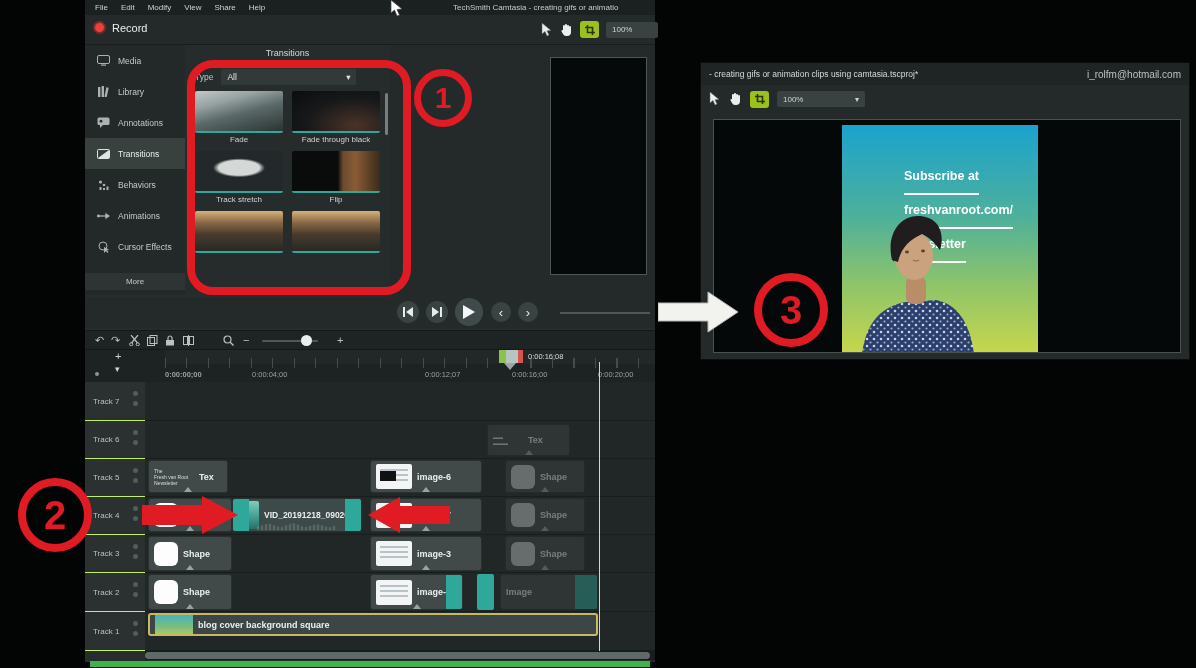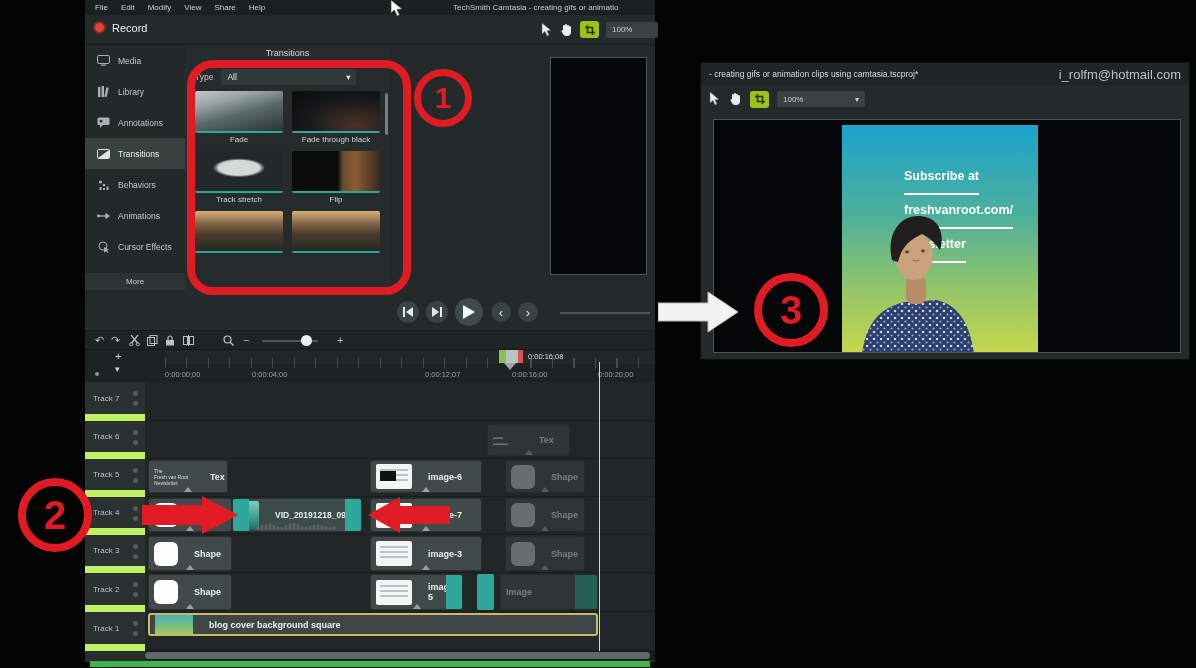--- a/index.html
+++ b/index.html
@@ -55,45 +55,45 @@
   .ruler-ticks{position:absolute;left:80px;top:8px;width:490px;height:10px;background:repeating-linear-gradient(90deg,#434e4c 0 1px,transparent 1px 21.5px);}
   .tick-label{position:absolute;top:20px;}
   .ph-green{position:absolute;left:414px;top:0;width:7px;height:13px;background:#8bc34a;}
   .ph-gray{position:absolute;left:421px;top:0;width:12px;height:13px;background:#b7c4c2;}
   .ph-red{position:absolute;left:433px;top:0;width:5px;height:13px;background:#d9534f;}
   .ph-time{position:absolute;left:443px;top:2px;color:#d6dddc;}
   .ph-tri{position:absolute;left:419px;top:13px;width:0;height:0;border-left:6px solid transparent;border-right:6px solid transparent;border-top:7px solid #9aa7a5;}
   .playhead-line{left:514px;top:362px;width:1px;height:289px;background:rgba(240,244,244,.85);z-index:30;}
   
   .tracks{left:0;top:382px;width:570px;height:269px;background:#1d2322;}
-  .trow-head{position:absolute;left:0;width:60px;background:#2b3131;border-bottom:7px solid #bef264;box-sizing:border-box;color:#b9c1c0;font-size:8px;display:flex;align-items:center;padding-left:8px;}
+  .trow-head{position:absolute;left:0;width:60px;background:#2b3131;border-bottom:1px solid #bef264;box-sizing:border-box;color:#b9c1c0;font-size:8px;display:flex;align-items:center;padding-left:8px;}
   .trow-area{position:absolute;left:60px;width:510px;background:#212726;border-bottom:1px solid #181d1d;box-sizing:border-box;}
   .tdots{position:absolute;right:7px;top:9px;width:5px;height:5px;border-radius:50%;background:#525c5b;box-shadow:0 10px 0 #525c5b;}
-  .clip{position:absolute;background:#414a49;border:1px solid #2a3030;border-radius:3px;display:flex;align-items:center;gap:16px;padding:0 5px;box-sizing:border-box;color:#e9efee;font-size:9px;font-weight:bold;overflow:hidden;}
+  .clip{position:absolute;background:#414a49;border:1px solid #2a3030;border-radius:3px;display:flex;align-items:center;gap:5px;padding:0 5px;box-sizing:border-box;color:#e9efee;font-size:9px;font-weight:bold;overflow:hidden;}
   .clip .notch{position:absolute;bottom:0;left:50%;margin-left:-4px;width:0;height:0;border-left:4px solid transparent;border-right:4px solid transparent;border-bottom:5px solid #98a3a1;}
   .ghost{opacity:.42;}
   .shape-thumb{width:24px;height:24px;background:#fdfdfd;border-radius:6px;flex:none;}
   .img-thumb{width:36px;height:25px;background:#f3f5f5;border-radius:2px;flex:none;position:relative;overflow:hidden;}
   .img-thumb::before{content:"";position:absolute;left:4px;right:4px;top:5px;height:14px;background:repeating-linear-gradient(180deg,#b9c2c8 0 2px,transparent 2px 5px);}
   .img-thumb.darkblock::after{content:"";position:absolute;left:4px;top:7px;width:16px;height:10px;background:#101212;}
   .cap{position:absolute;top:0;bottom:0;width:16px;background:#2fa89b;}
   .cap.l{left:0;}.cap.r{right:0;}
   .vidclip{background:#3c4a49;}
   .vidclip::after{content:"";position:absolute;left:24px;right:24px;bottom:1px;height:8px;opacity:.45;background:repeating-linear-gradient(90deg,rgba(255,255,255,.35) 0 2px,rgba(255,255,255,.06) 2px 4px);clip-path:polygon(0 100%,0 60%,15% 20%,30% 70%,45% 10%,60% 65%,75% 25%,90% 70%,100% 40%,100% 100%);}
   .vid-thumb{width:20px;height:28px;flex:none;background:linear-gradient(180deg,#7ecdbd 0%,#3f9c8d 60%,#2c6e64 100%);border-radius:2px;}
   .mini-text{display:flex;flex-direction:column;justify-content:center;font-size:5px;font-weight:normal;color:#d9dfde;line-height:6px;flex:none;width:40px;}
   .sel-clip{border:2px solid #c9b768;background:#3d4646;}
   .grad-thumb{width:38px;height:28px;flex:none;border-radius:2px;background:linear-gradient(180deg,#2fb3cf 0%,#7cbc7f 55%,#c3d44e 100%);}
   .hscroll{left:60px;top:651px;width:510px;height:9px;background:#171c1c;}
   .hscroll-thumb{position:absolute;left:0;top:1px;width:505px;height:7px;background:#5f6968;border-radius:4px;}
   .green-strip{left:5px;top:661px;width:560px;height:6px;background:#3cb54b;}
   
   .prev-win{left:700px;top:62px;width:490px;height:298px;background:#242a2a;border:1px solid #0b0e0e;box-sizing:border-box;z-index:10;}
   .prev-titlebar{position:absolute;left:0;top:0;width:100%;height:22px;background:#1f2525;color:#d5dbdb;font-size:8.5px;display:flex;align-items:center;justify-content:space-between;padding:0 8px;box-sizing:border-box;}
-  .prev-account{color:#b9c1c1;font-size:13px;}
+  .prev-account{color:#b9c1c1;font-size:10px;}
   .prev-toolbar{position:absolute;left:0;top:22px;width:100%;height:28px;background:#242a2a;display:flex;align-items:center;gap:8px;padding-left:8px;box-sizing:border-box;}
   .prev-zoom{width:88px;height:16px;background:#3a4141;border-radius:2px;color:#cdd4d4;font-size:8px;display:flex;align-items:center;justify-content:space-between;padding:0 6px;box-sizing:border-box;}
   .prev-stage{position:absolute;left:12px;top:56px;width:468px;height:234px;background:#050808;border:1px solid #4a5252;box-sizing:border-box;overflow:hidden;}
   .grad-card{position:absolute;left:128px;top:5px;width:196px;height:229px;background:linear-gradient(180deg,#1ba3cd 0%,#4eb09b 40%,#8fc46a 70%,#c8d74b 100%);overflow:hidden;}
   .sub-text{position:absolute;left:62px;top:36px;color:#fff;font-size:12.5px;font-weight:bold;line-height:31px;white-space:nowrap;}
   .sub-text span{display:block;border-bottom:2px solid #fff;padding-bottom:1px;width:max-content;}
   
   .circ{border:7px solid #e01b23;border-radius:50%;display:flex;align-items:center;justify-content:center;color:#e01b23;font-weight:bold;z-index:50;background:transparent;box-sizing:border-box;}
   .redrect{left:187px;top:60px;width:224px;height:235px;border:8px solid #e01b23;border-radius:26px;z-index:40;box-sizing:border-box;}
   .z50{z-index:50;} .z60{z-index:60;}
@@ -318,21 +318,21 @@
       <span class="zoom-knob"></span>
       <span class="tl-ic" style="left:252px;">+</span>
     </div>
 
     <div class="abs ruler">
       <span style="position:absolute;left:30px;top:0px;color:#cfd6d5;font-size:11px;">+</span>
       <span style="position:absolute;left:30px;top:14px;color:#cfd6d5;font-size:9px;">▾</span>
       <span style="position:absolute;left:10px;top:22px;width:4px;height:4px;border-radius:50%;background:#8a9493;"></span>
       <div class="ruler-strip"></div>
       <div class="ruler-ticks"></div>
-      <span class="tick-label" style="left:80px;">0:00:00;00</span>
+      <span class="tick-label" style="left:80px;font-weight:bold;">0:00:00;00</span>
       <span class="tick-label" style="left:167px;">0:00:04;00</span>
       <span class="tick-label" style="left:253px;margin-top:31px;">0:00:08;00</span>
       <span class="tick-label" style="left:340px;">0:00:12;07</span>
       <span class="tick-label" style="left:427px;">0:00:16;00</span>
       <span class="tick-label" style="left:513px;">0:00:20;00</span>
       <span class="ph-green"></span>
       <span class="ph-gray"></span>
       <span class="ph-red"></span>
       <span class="ph-time">0:00:16;08</span>
       <span class="ph-tri"></span>

